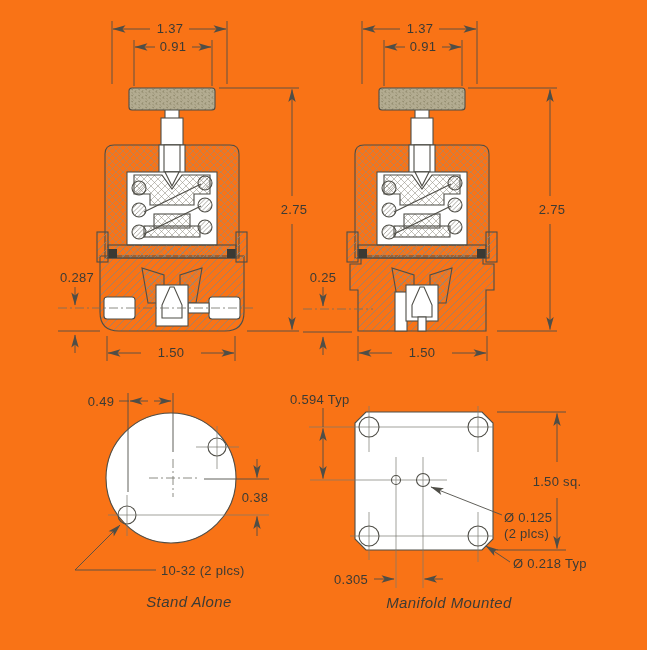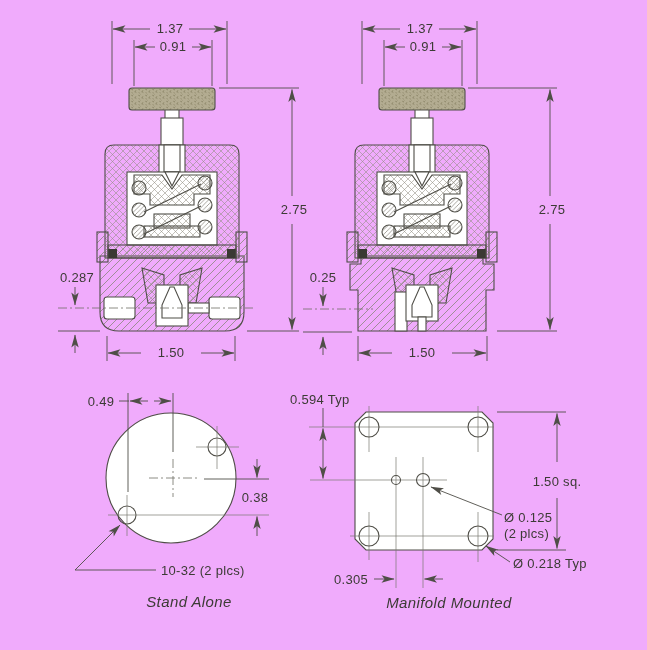--- a/index.html
+++ b/index.html
@@ -1,17 +1,17 @@
 <!DOCTYPE html>
 <html><head>
 <meta charset="utf-8">
 <style>
   html,body{margin:0;padding:0;background:#fff;}
   .page{
-    width:647px;height:650px;position:relative;background:#f0abfc;
+    width:647px;height:650px;position:relative;background:#f97316;
     border:1px solid #ececе8;box-sizing:border-box;
     font-family:"Liberation Sans", sans-serif;
   }
   svg{display:block}
   .ol{stroke:#4f4e47;stroke-width:1.1;}
   .olf{stroke:#4f4e47;stroke-width:1.1;fill:none;}
   .wh{fill:#ffffff;stroke:#4f4e47;stroke-width:1.1;}
   .seal{fill:#3a3933;stroke:none;}
   .thin{stroke:#7a7970;stroke-width:0.7;fill:none;}
   .dim{stroke:#4f4e47;stroke-width:0.9;fill:none;}

